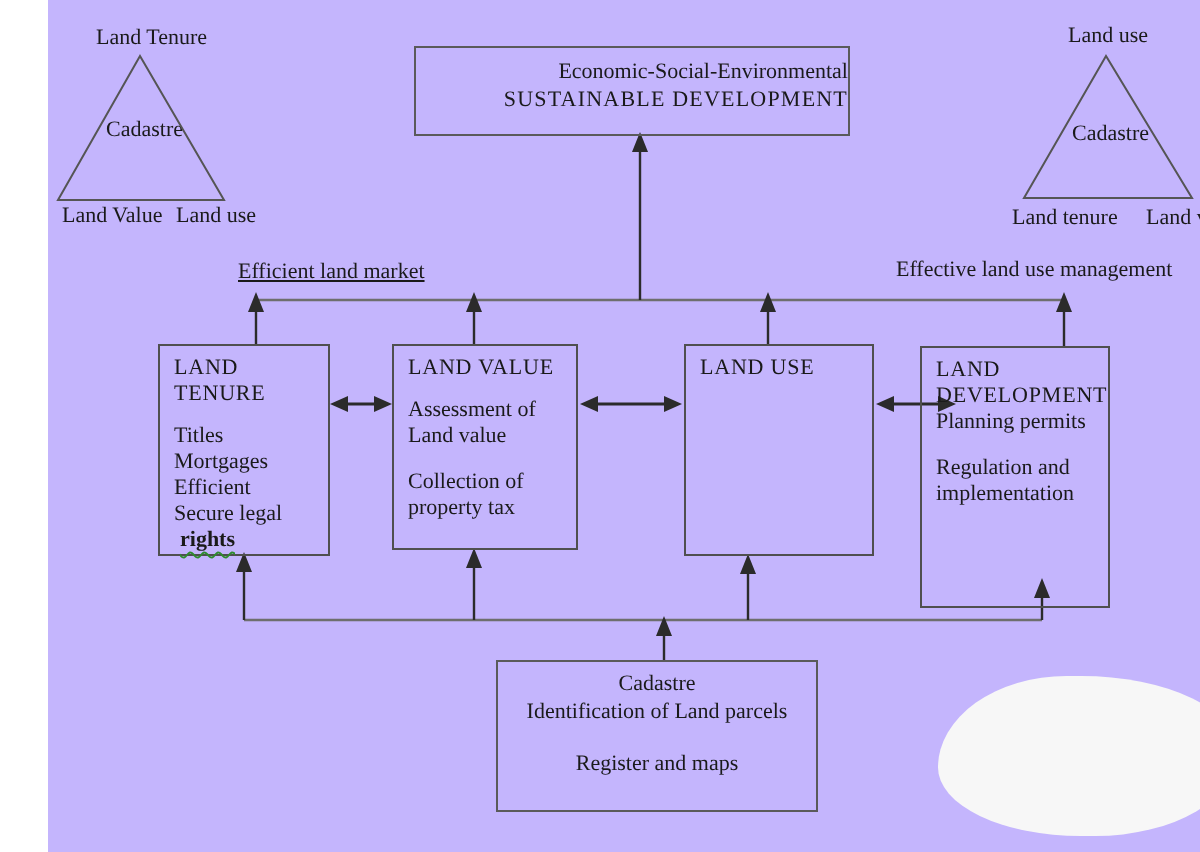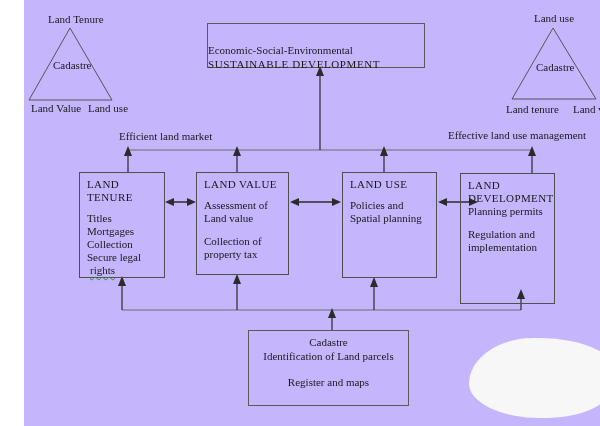--- a/index.html
+++ b/index.html
@@ -8,21 +8,21 @@
     font-family:"Liberation Serif","DejaVu Serif",serif;color:#1a1a1a;margin-left:24px;
   }
   .txt{position:absolute;font-size:11px;line-height:13px;white-space:nowrap;}
   .node{position:absolute;border:1px solid #4f4f4f;box-sizing:border-box;background:transparent;}
   .node .inner{padding:5px 2px 0 7px;font-size:11px;line-height:13px;}
   .node .hdr{margin-bottom:8px;letter-spacing:.4px;}
   .para{margin-bottom:10px;white-space:normal;}
   #svg-layer{position:absolute;left:0;top:0;z-index:1;}
   .boxes{z-index:2;}
   #top-box{position:absolute;left:183px;top:23px;width:218px;height:45px;border:1px solid #5a5a5a;
-    box-sizing:border-box;text-align:left;font-size:11px;line-height:14px;padding-top:19px;z-index:2;}
+    box-sizing:border-box;text-align:right;font-size:11px;line-height:14px;padding-top:5px;z-index:2;}
   #top-box .caps{letter-spacing:.6px;}
   #cadastre-box{position:absolute;left:224px;top:330px;width:161px;height:76px;border:1px solid #5a5a5a;
     box-sizing:border-box;text-align:center;font-size:11px;line-height:14px;padding-top:4px;z-index:2;}
   .squiggle{text-decoration-line:underline;text-decoration-style:wavy;text-decoration-color:#2e8b2e;
     text-decoration-thickness:1px;text-underline-offset:2px;}
   #scan-blob{position:absolute;left:445px;top:338px;width:150px;height:80px;background:#f7f7f7;
     border-radius:45% 55% 50% 50%/60% 50% 55% 45%;z-index:0;}
 </style>
 </head>
 <body>
@@ -85,46 +85,45 @@
   <div class="txt" style="left:510px;top:12px;">Land use</div>
   <div class="txt" style="left:512px;top:61px;">Cadastre</div>
   <div class="txt" style="left:482px;top:103px;">Land tenure</div>
   <div class="txt" style="left:549px;top:103px;">Land value</div>
 
   <div id="top-box">
     <div>Economic-Social-Environmental</div>
     <div class="caps">SUSTAINABLE DEVELOPMENT</div>
   </div>
 
-  <div class="txt" style="left:95px;top:130px;">Efficient land market</div>
+  <div class="txt" style="left:95px;top:130px;text-decoration:underline;">Efficient land market</div>
   <div class="txt" style="left:424px;top:129px;">Effective land use management</div>
 
   <div class="node boxes" style="left:55px;top:172px;width:86px;height:106px;">
     <div class="inner">
       <div class="hdr">LAND TENURE</div>
       <div>Titles</div>
       <div>Mortgages</div>
-      <div>Collection</div>
+      <div>Efficient</div>
       <div>Secure legal</div>
-      <div style="padding-left:3px;"><span class="squiggle">rights</span></div>
+      <div style="padding-left:3px;font-weight:bold;"><span class="squiggle">rights</span></div>
     </div>
   </div>
 
   <div class="node boxes" style="left:172px;top:172px;width:93px;height:103px;">
     <div class="inner">
       <div class="hdr">LAND VALUE</div>
       <div class="para">Assessment of Land value</div>
       <div class="para">Collection of property tax</div>
     </div>
   </div>
 
   <div class="node boxes" style="left:318px;top:172px;width:95px;height:106px;">
     <div class="inner">
       <div class="hdr">LAND USE</div>
-      <div class="para">Policies and Spatial planning</div>
     </div>
   </div>
 
   <div class="node boxes" style="left:436px;top:173px;width:95px;height:131px;">
     <div class="inner">
       <div style="white-space:normal;letter-spacing:.4px;">LAND DEVELOPMENT</div>
       <div style="margin-bottom:10px;">Planning permits</div>
       <div class="para">Regulation and implementation</div>
     </div>
   </div>

